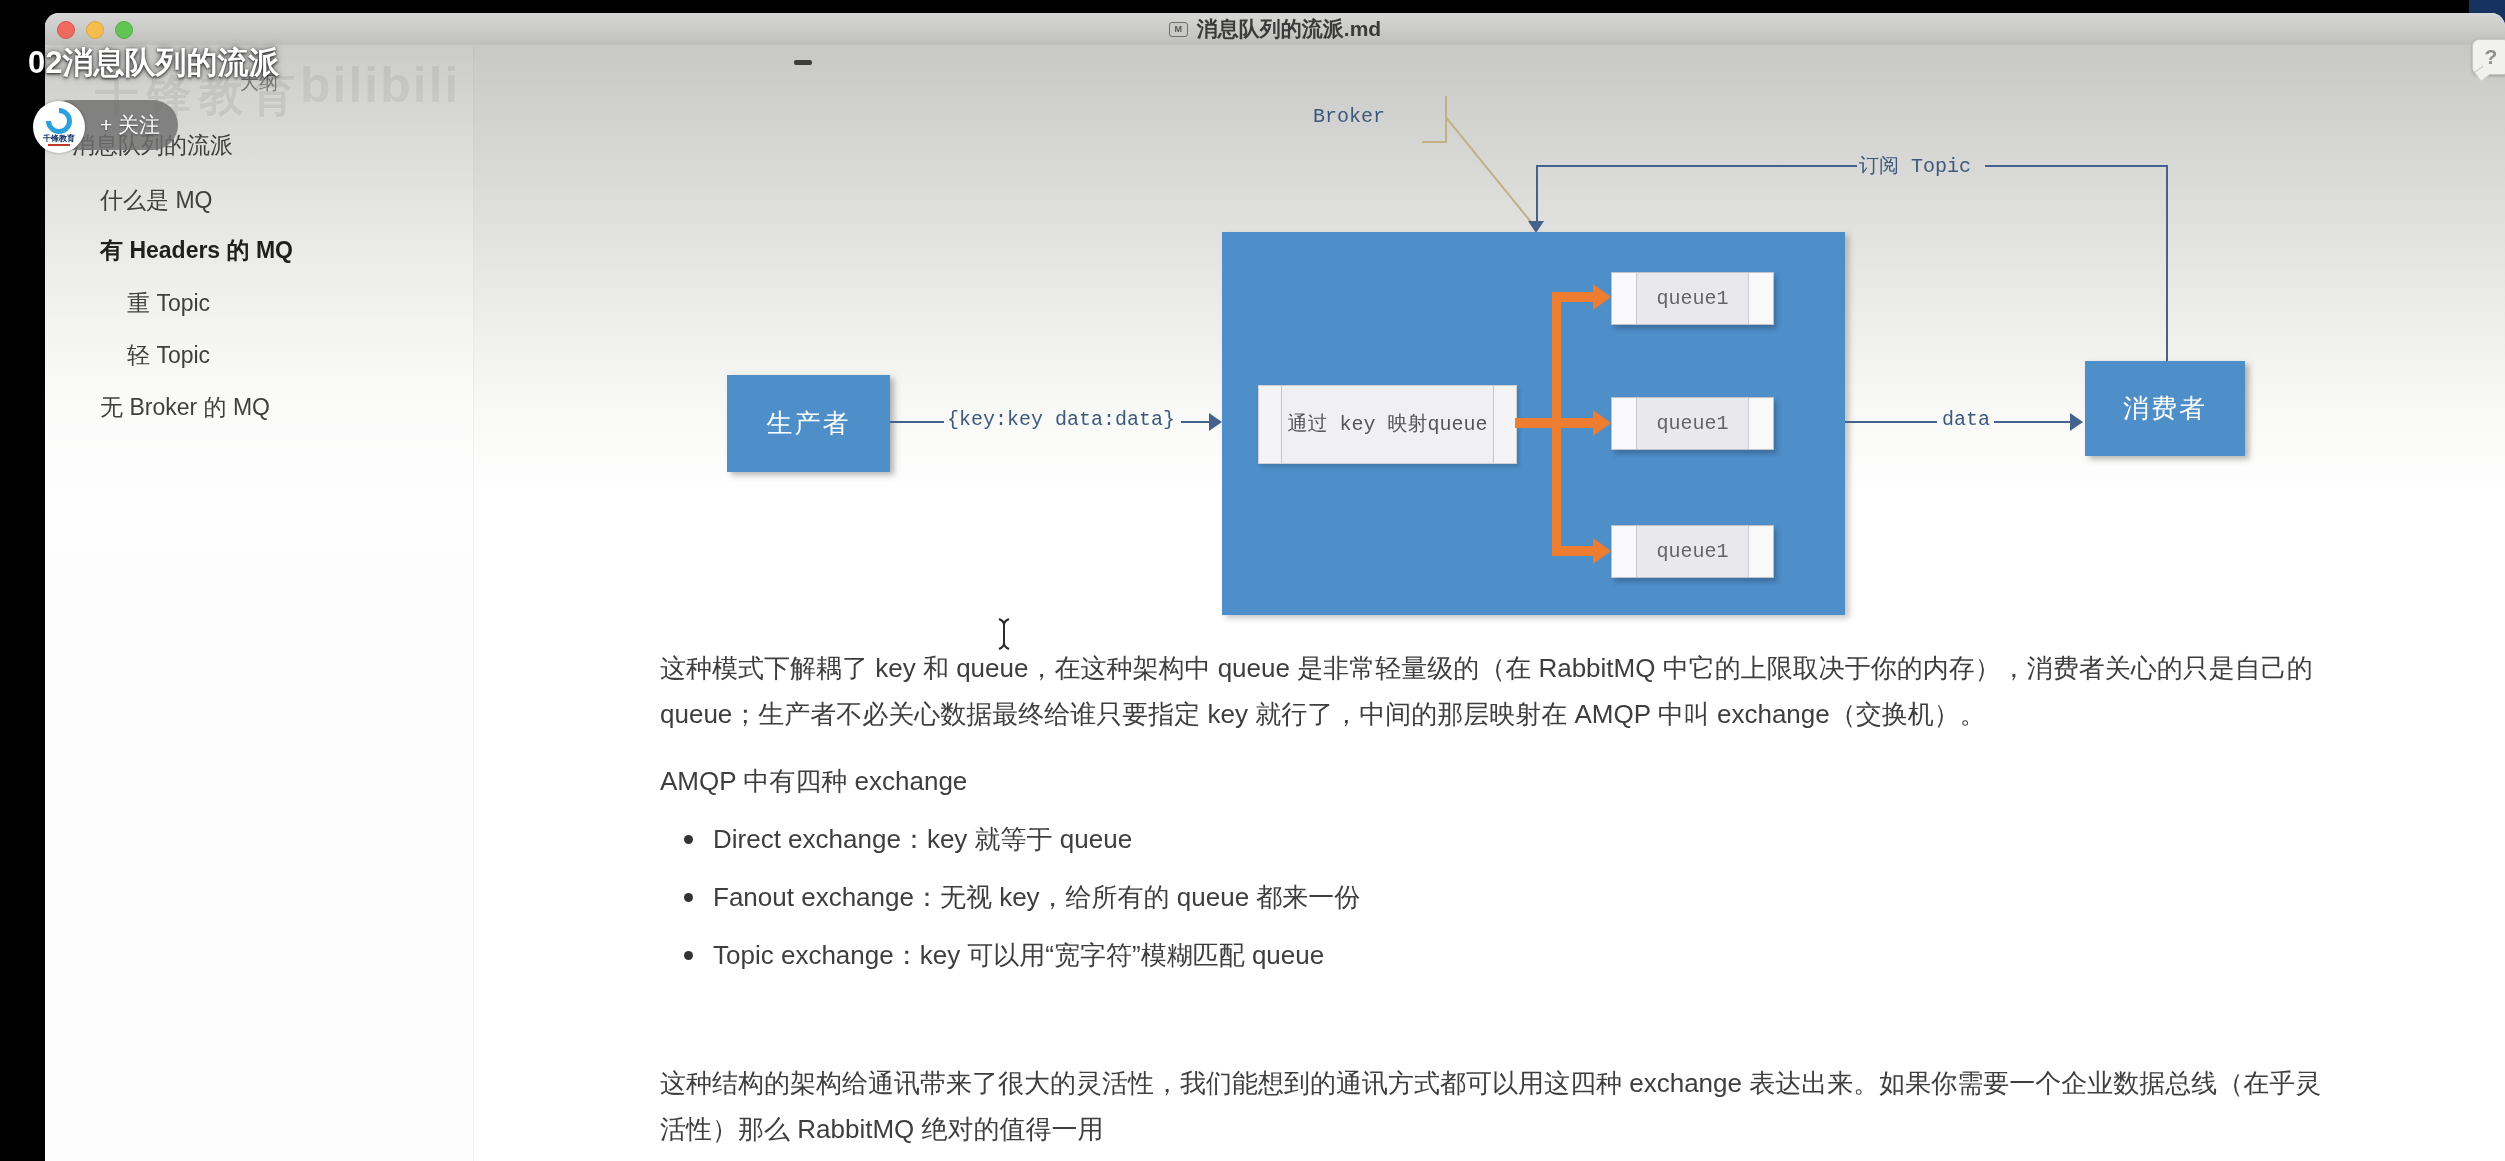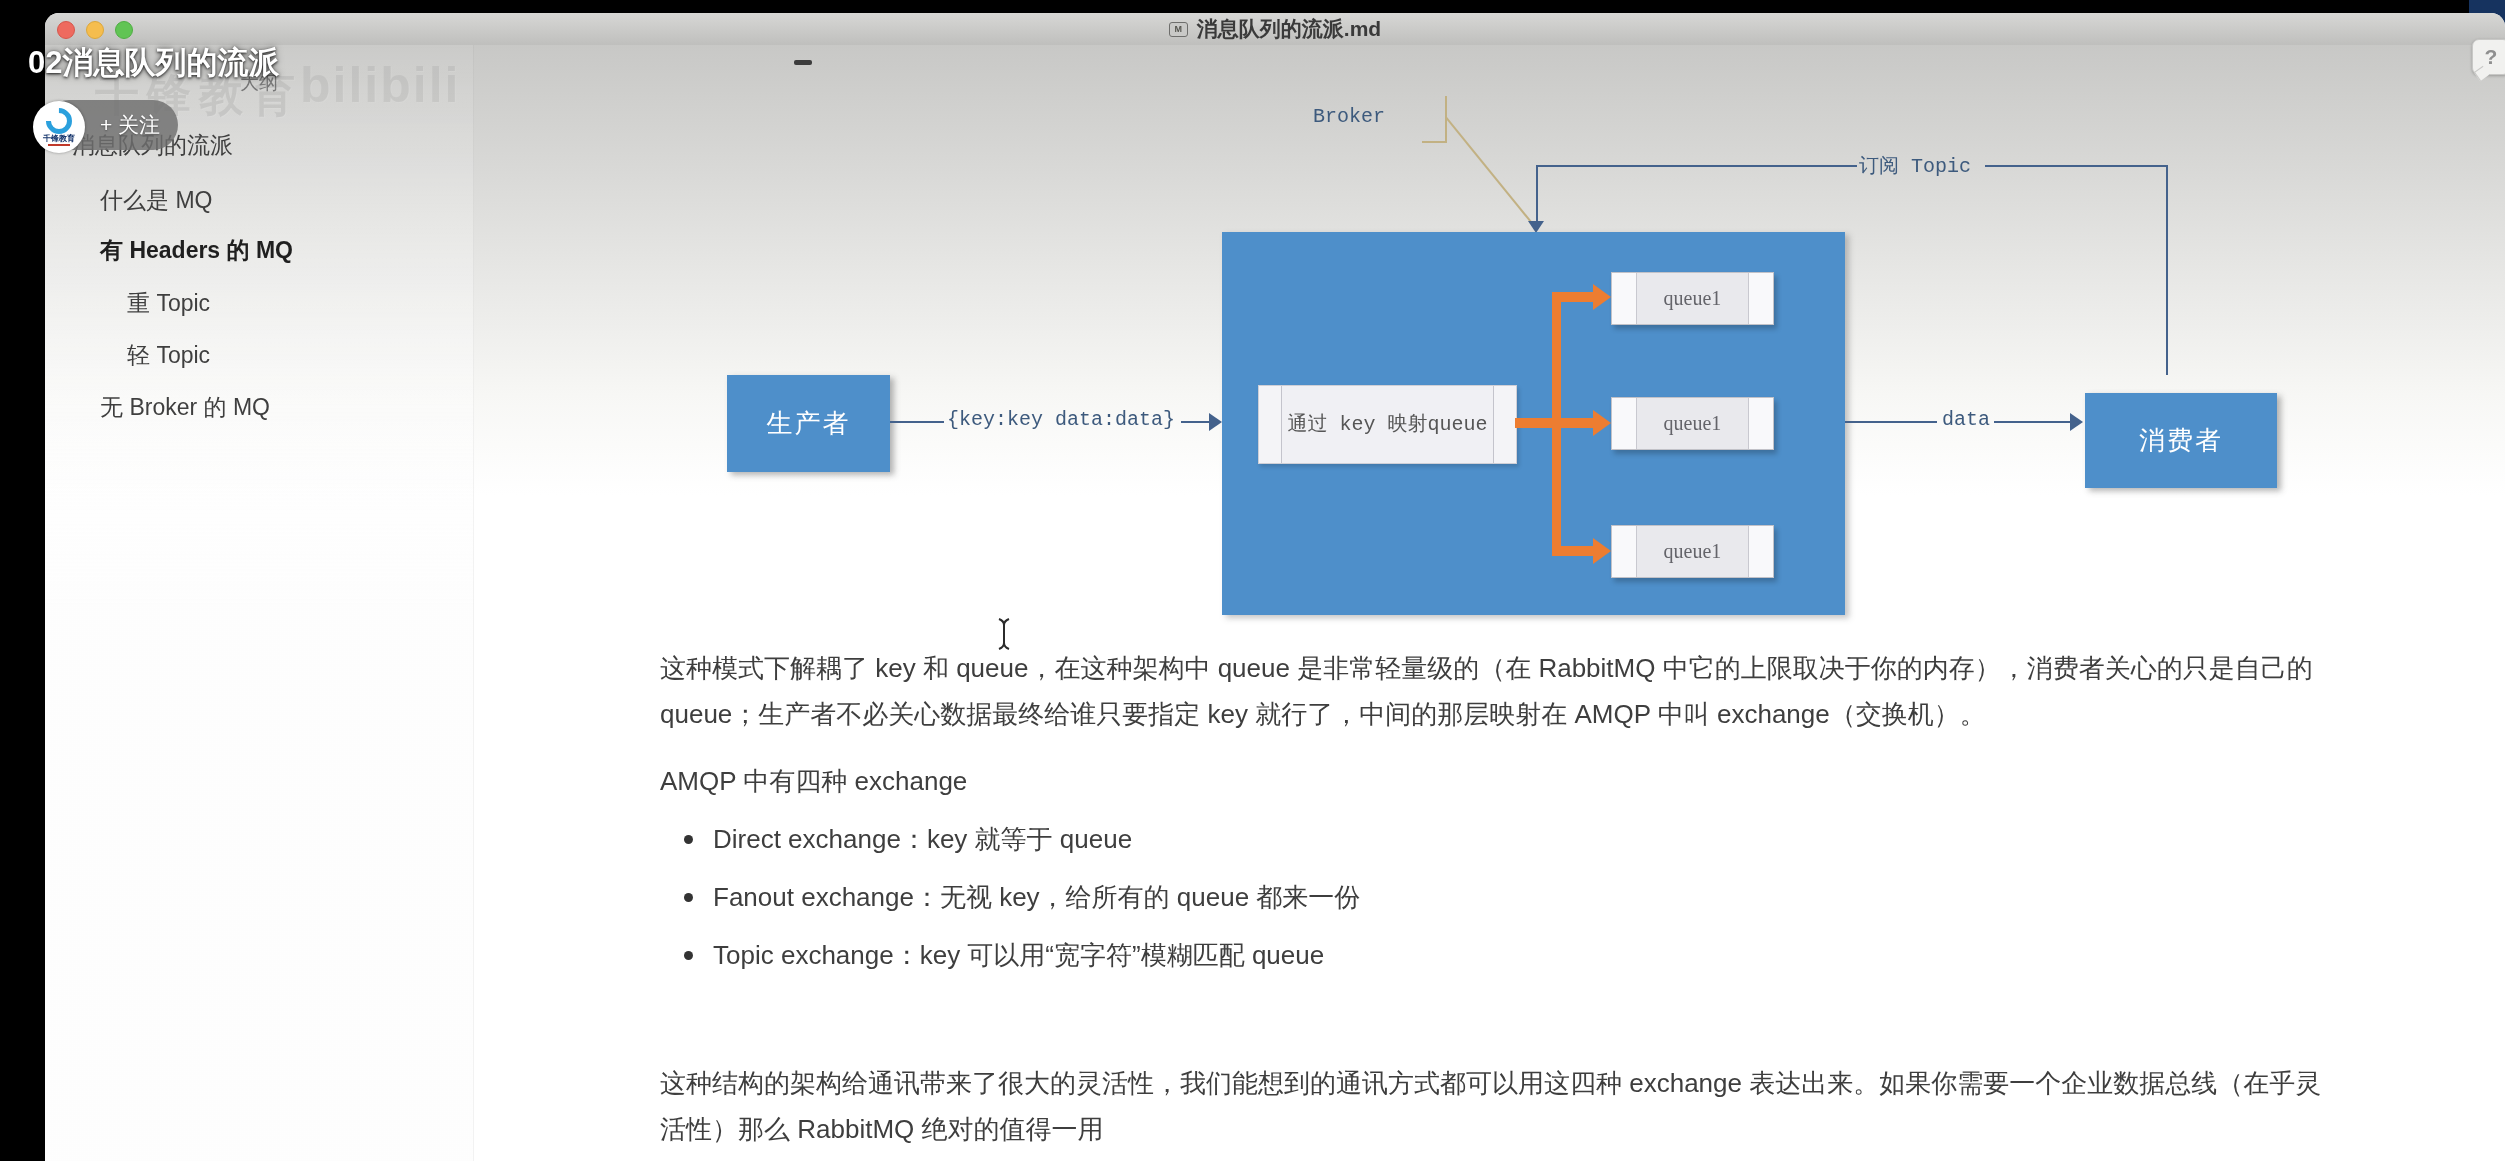--- a/index.html
+++ b/index.html
@@ -53,21 +53,21 @@
   .o-arr{position:absolute;width:0;height:0;border-top:13px solid transparent;
          border-bottom:13px solid transparent;border-left:18px solid #ed7d31;}
   .bluebox{position:absolute;background:#4e8fca;color:#fff;display:flex;align-items:center;
            justify-content:center;font-size:26px;letter-spacing:2px;box-shadow:4px 3px 6px rgba(90,90,90,.45);}
   .bigbox{position:absolute;left:749px;top:187px;width:623px;height:383px;background:#4e8fca;
           box-shadow:4px 3px 6px rgba(90,90,90,.35);}
   .qbox{position:absolute;width:161px;height:51px;background:#f9f9fb;border:1px solid #c2c2c8;
         box-shadow:3px 4px 5px rgba(0,0,0,.22);}
   .qmid{position:absolute;left:24px;right:24px;top:0;bottom:0;background:#e9e9ed;
         border-left:1px solid #c9c9d0;border-right:1px solid #c9c9d0;display:flex;align-items:center;
-        justify-content:center;font-family:Liberation Serif, serif;font-size:20px;color:#64646a;}
+        justify-content:center;font-family:Liberation Mono, monospace;font-size:20px;color:#64646a;}
   .mapbox{position:absolute;left:785px;top:340px;width:257px;height:77px;background:#f4f4f7;
           border:1px solid #cfcfd6;box-shadow:2px 3px 4px rgba(0,0,0,.15);}
   .mapmid{position:absolute;left:22px;right:22px;top:0;bottom:0;background:#f0f0f4;
           border-left:1px solid #c4c4cc;border-right:1px solid #c4c4cc;display:flex;flex-direction:row;
           align-items:center;justify-content:center;font-family:"Liberation Mono","DejaVu Sans Mono",monospace;
           font-size:20px;line-height:32px;color:#565656;white-space:nowrap;}
   .para{position:absolute;left:187px;width:1678px;font-size:26px;line-height:46px;color:#3e3e3e;}
   .bullet{position:absolute;left:187px;width:1678px;padding-left:53px;box-sizing:border-box;
           font-size:26px;line-height:32px;color:#3e3e3e;}
   .bullet .dot{position:absolute;left:24px;top:12px;width:9px;height:9px;border-radius:50%;background:#333;}
@@ -178,21 +178,21 @@
         </div>
         <div class="qbox" style="left:1138px;top:480px;">
           <div class="qmid">queue1</div>
         </div>
 
         <div class="hl" style="left:1372px;top:376px;width:92px;"></div>
         <div class="lbl" style="left:1469px;top:363px;">data</div>
         <div class="hl" style="left:1521px;top:376px;width:76px;"></div>
         <div class="arr-r" style="left:1597px;top:368px;"></div>
 
-        <div class="bluebox" style="left:1612px;top:348px;width:192px;height:95px;">消费者</div>
+        <div class="bluebox" style="left:1612px;top:316px;width:160px;height:95px;">消费者</div>
 
         <div class="ibeam">
           <svg width="18" height="34" viewBox="0 0 18 34">
             <path d="M4 2 Q9 4 9 8 L9 26 Q9 30 4 32 M14 2 Q9 4 9 8 M14 32 Q9 30 9 26" stroke="#2b2b2b" fill="none" stroke-width="2"></path>
           </svg>
         </div>
 
         <div class="para" style="top:600px;">这种模式下解耦了 key 和 queue，在这种架构中 queue 是非常轻量级的（在 RabbitMQ 中它的上限取决于你的内存），消费者关心的只是自己的 queue；生产者不必关心数据最终给谁只要指定 key 就行了，中间的那层映射在 AMQP 中叫 exchange（交换机）。</div>
         <div class="para" style="top:713px;">AMQP 中有四种 exchange</div>
 

